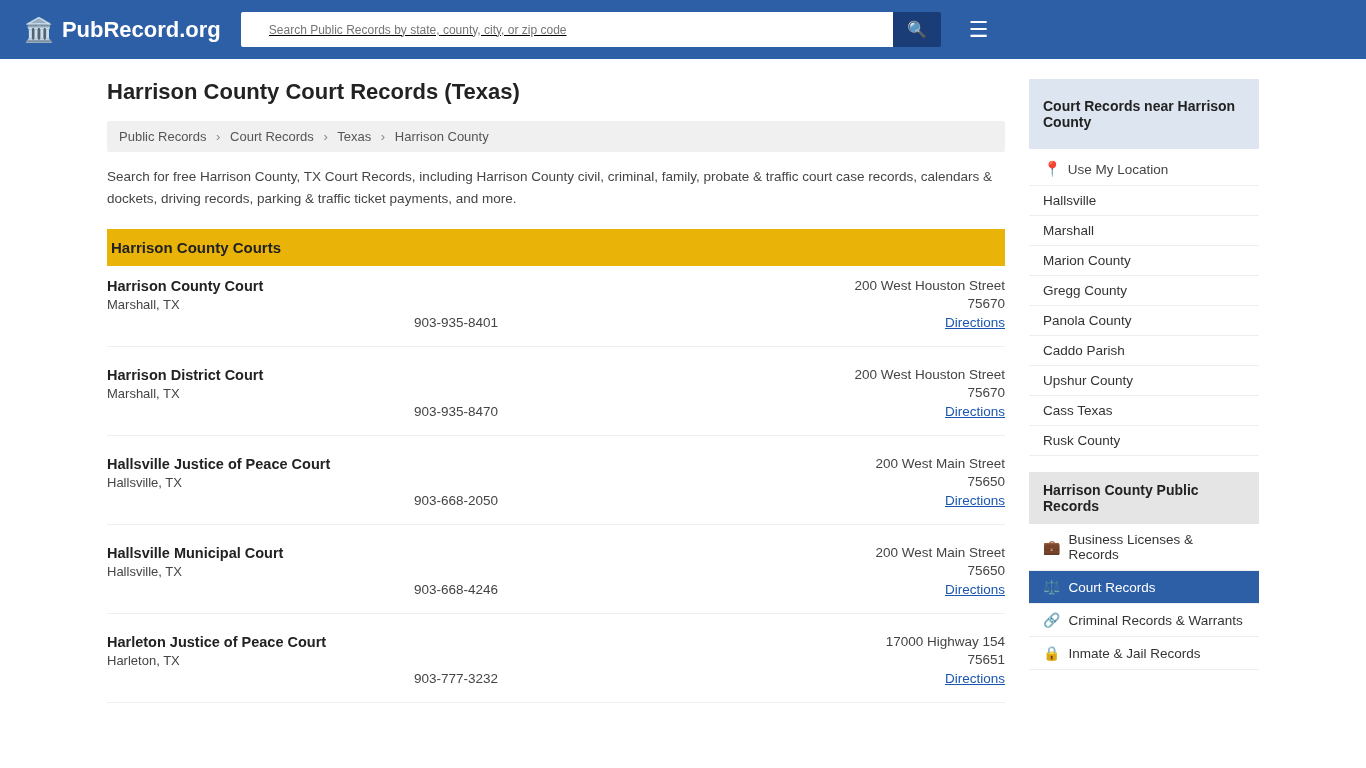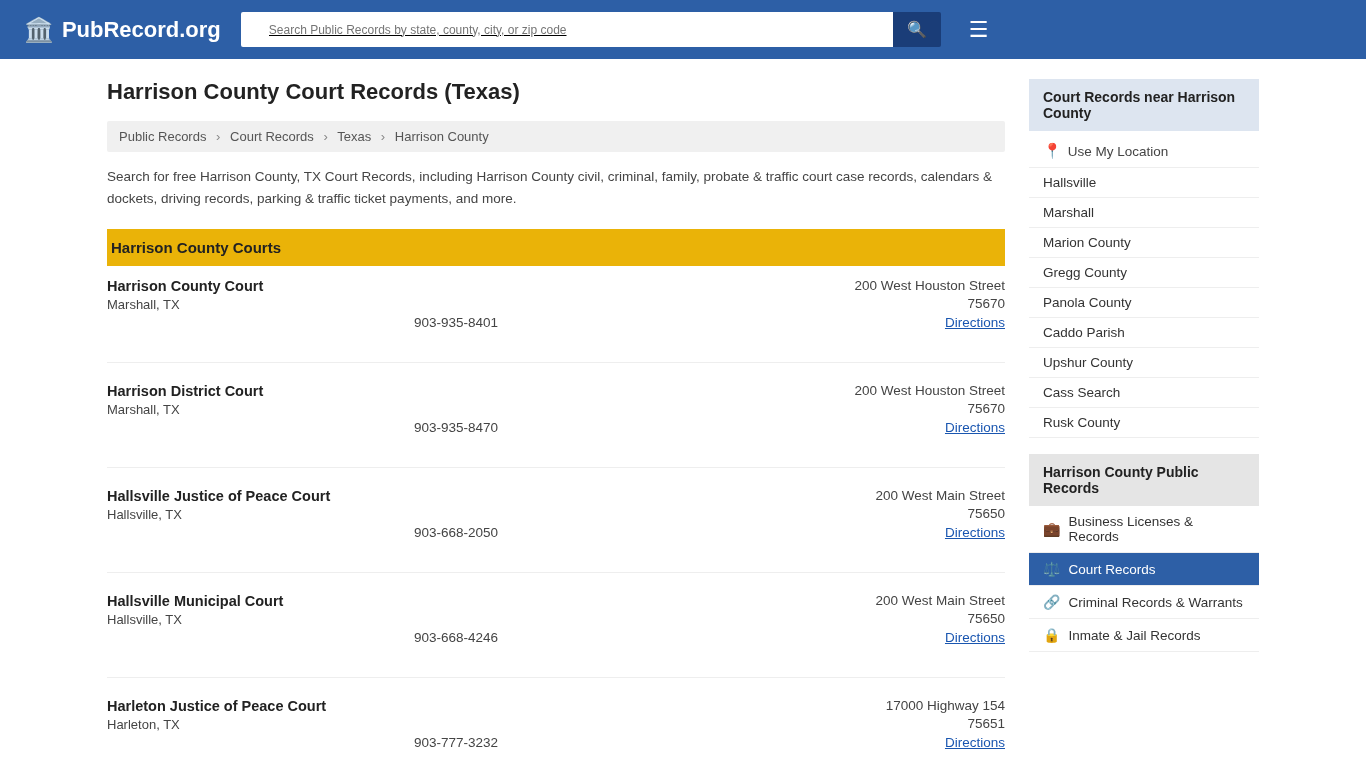--- a/index.html
+++ b/index.html
@@ -114,21 +114,21 @@
     .courts-subtitle {
       font-size: 13.5px;
       color: #444;
       margin-bottom: 16px;
     }
 
     .court-entry {
       display: flex;
       justify-content: space-between;
       margin-bottom: 20px;
-      padding-bottom: 32px;
+      padding-bottom: 16px;
       border-bottom: 1px solid #eee;
     }
     .court-info {
       flex: 1;
     }
     .court-name {
       font-weight: bold;
       font-size: 14.5px;
       color: #222;
       margin-bottom: 3px;
@@ -164,21 +164,21 @@
       font-size: 13.5px;
     }
 
     
     .sidebar {
       width: 230px;
       flex-shrink: 0;
     }
     .sidebar-section-header {
       background: #dde5f0;
-      padding: 10px 14px;
+      padding: 19px 14px;
       font-size: 14px;
       font-weight: bold;
       color: #222;
       margin-bottom: 4px;
     }
     .sidebar-list {
       list-style: none;
       margin-bottom: 16px;
     }
     .sidebar-list li {
@@ -342,21 +342,21 @@
         <span>Use My Location</span>
       </li>
 
     <li>Hallsville</li>
         <li>Marshall</li>
         <li>Marion County</li>
         <li>Gregg County</li>
         <li>Panola County</li>
         <li>Caddo Parish</li>
         <li>Upshur County</li>
-        <li>Cass Search</li>
+        <li>Cass Texas</li>
         <li>Rusk County</li>
       </ul>
 
     <div class="sidebar-public-records-header">Harrison County Public Records</div>
 
     <ul class="sidebar-records-list">
 
     <li class="">
           <span class="rec-icon">💼</span>
           <span>Business Licenses &amp; Records</span>

